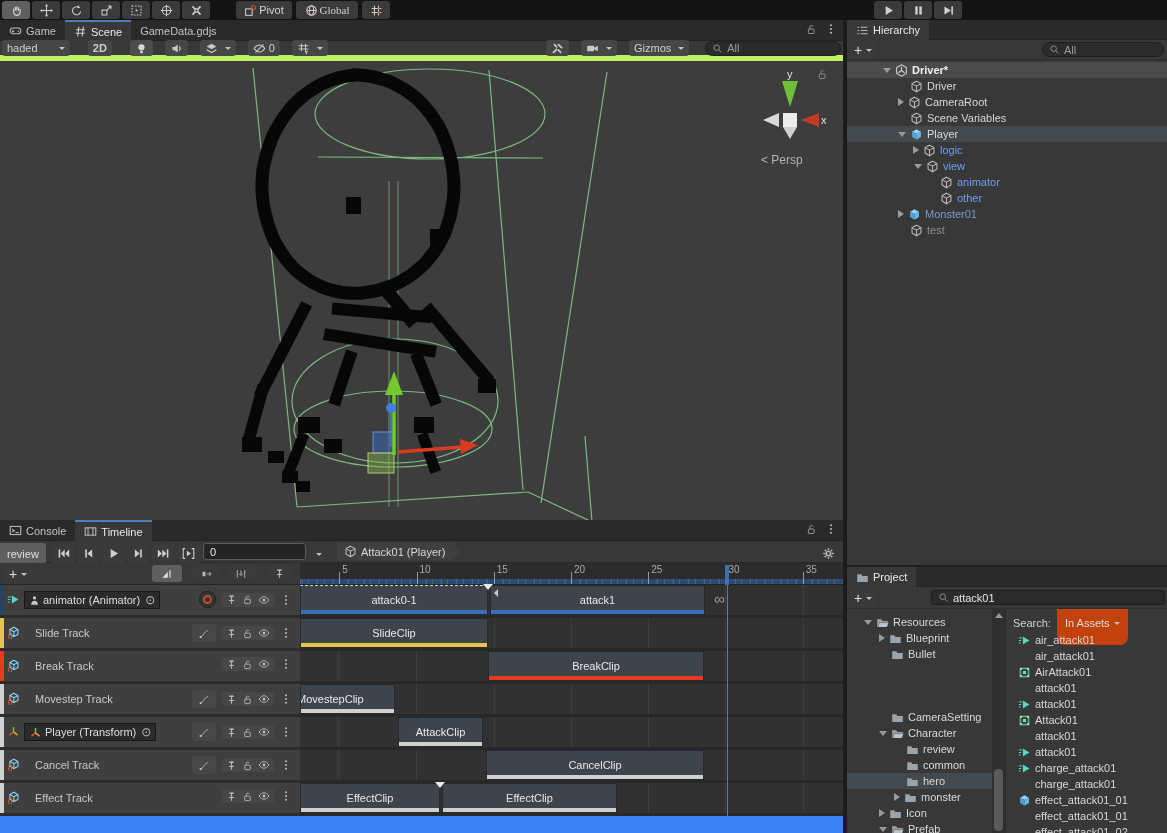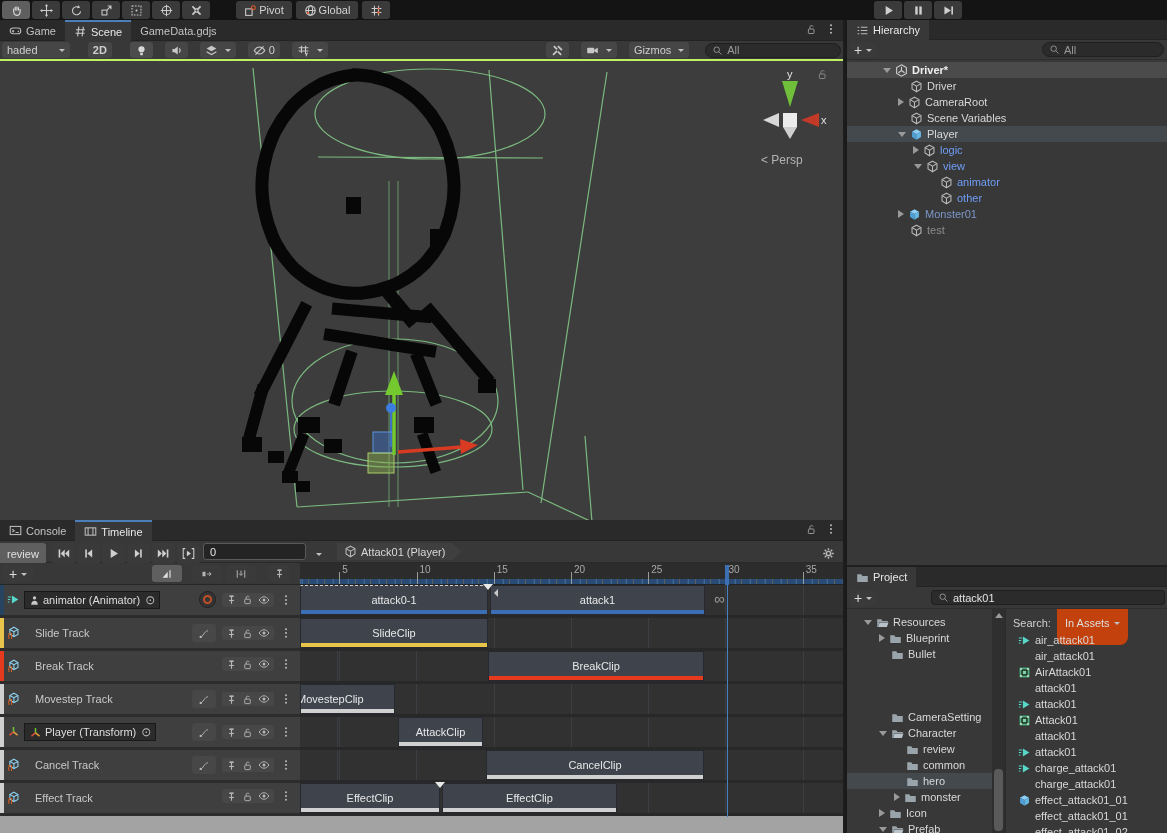--- a/index.html
+++ b/index.html
@@ -17,31 +17,31 @@
   .tri.none{border:none;width:8px}
   
   #topbar{left:0;top:0;width:1167px;height:20px;background:#141414}
   #topbar .tbtn{position:absolute;top:1px;height:18px}
   
   #left-col{left:0;top:20px;width:843px;height:813px;background:#383838}
   .tabstrip{position:relative;width:100%;height:21px;background:#2a2a2a;border-bottom:1px solid #232323;display:flex}
   .tab{height:21px;display:flex;align-items:center;padding:0 9px;gap:4px;color:#c2c2c2}
   .tab.active{background:#383838;border-top:2px solid #4c7eba;color:#e8e8e8}
   .tabstrip .corner{position:absolute;right:6px;top:3px;display:flex;gap:8px;align-items:center}
-  #scene-toolbar{position:relative;height:20px;background:#383838;border-bottom:2px solid #bef264;display:flex;align-items:center;gap:12px;padding:0 2px}
+  #scene-toolbar{position:relative;height:20px;background:#383838;border-bottom:6px solid #bef264;display:flex;align-items:center;gap:12px;padding:0 2px}
   .stb{height:16px;background:#464646;border-radius:3px;display:flex;align-items:center;padding:0 5px;gap:3px;color:#cfcfcf}
   .searchbox{height:15px;background:#2b2b2b;border:1px solid #1f1f1f;border-radius:8px;display:flex;align-items:center;padding:0 6px;gap:4px}
   .searchbox input{background:transparent;border:none;outline:none;color:#9a9a9a;font-family:"Liberation Sans",sans-serif;font-size:11px;width:100%}
   
   #viewport{position:relative;width:843px;height:459px;background:#3d3d3d;overflow:hidden}
   #orient-gizmo{position:absolute;left:757px;top:8px;width:70px;height:70px}
   #persp-label{position:absolute;left:761px;top:92px;color:#b2b2b2;font-size:12px}
   #vp-lock{position:absolute;left:816px;top:7px;opacity:.8}
   
-  #timeline{position:relative;width:843px;height:313px;background:#a3a3a3}
+  #timeline{position:relative;width:843px;height:313px;background:#3b82f6}
   #tl-transport{position:relative;height:22px;background:#383838;border-bottom:1px solid #2a2a2a}
   #tl-transport .tbtn{position:absolute;top:2px;height:21px}
   #frame-field{position:absolute;left:203px;top:2px;width:103px;height:17px;background:#242424;border:1px solid #5a5a5a;border-radius:3px;color:#e6e6e6;padding:0 6px;font-family:"Liberation Sans",sans-serif;font-size:11px;outline:none}
   #breadcrumb{position:absolute;left:337px;top:2px;height:17px;background:#3f3f3f;display:flex;align-items:center;gap:4px;padding:0 16px 0 7px;color:#d8d8d8;clip-path:polygon(0 0,calc(100% - 9px) 0,100% 50%,calc(100% - 9px) 100%,0 100%)}
   #tl-body{position:relative;display:flex}
   #tl-left{width:300px;background:#2c2c2c}
   #tl-addrow{position:relative;height:22px;background:#383838;border-bottom:1px solid #262626}
   #tl-addrow .tbtn{position:absolute;top:2px;height:17px}
   .trackrow{position:relative;height:30px;background:#3f3f3f;margin-bottom:3px;display:flex;align-items:center}
   .tstripe{width:4px;height:30px;flex:none}
@@ -132,21 +132,21 @@
         <circle cx="8" cy="8" r="2" fill="#3a3a3a" stroke="#ccc"></circle>
       </svg>
     </div>
     <div class="tbtn" style="left: 236px; width: 56px;">
       <svg class="svg-ic" viewBox="0 0 16 16" fill="none" stroke-width="1.3">
         <rect x="2" y="6" width="8" height="8" stroke="#ccc"></rect>
         <circle cx="11.5" cy="4.5" r="2.4" stroke="#e05a2b"></circle>
       </svg>
       <span style="margin-left:2px">Pivot</span>
     </div>
-    <div class="tbtn" style="left: 296px; width: 62px;">
+    <div class="tbtn" style="left: 296px; width: 62px; font-family: Liberation Serif, serif;">
       <svg class="svg-ic" viewBox="0 0 16 16" fill="none" stroke-width="1.3">
         <circle cx="8" cy="8" r="5.8" stroke="#ccc"></circle>
         <ellipse cx="8" cy="8" rx="2.6" ry="5.8" stroke="#ccc"></ellipse>
         <path d="M2.2 8h11.6" stroke="#ccc"></path>
         <circle cx="4.6" cy="10.8" r="1.4" fill="#e05a2b" stroke="none"></circle>
       </svg>
       <span style="margin-left:2px">Global</span>
     </div>
     <div class="tbtn" style="left: 362px; width: 28px;">
       <svg class="svg-ic" viewBox="0 0 16 16" fill="none" stroke-width="1.3">

